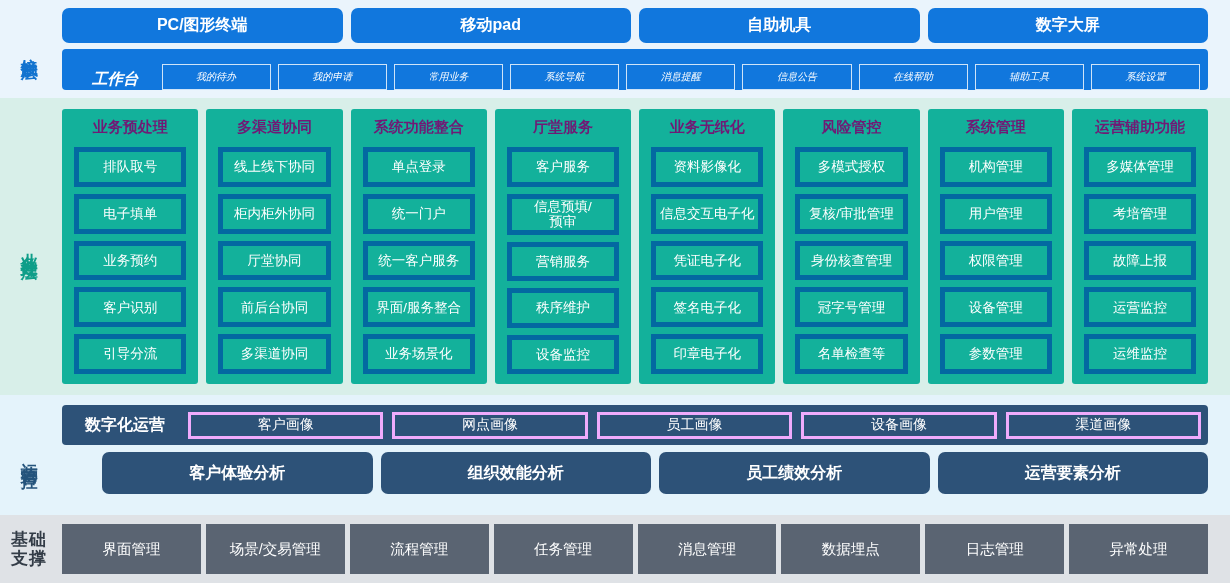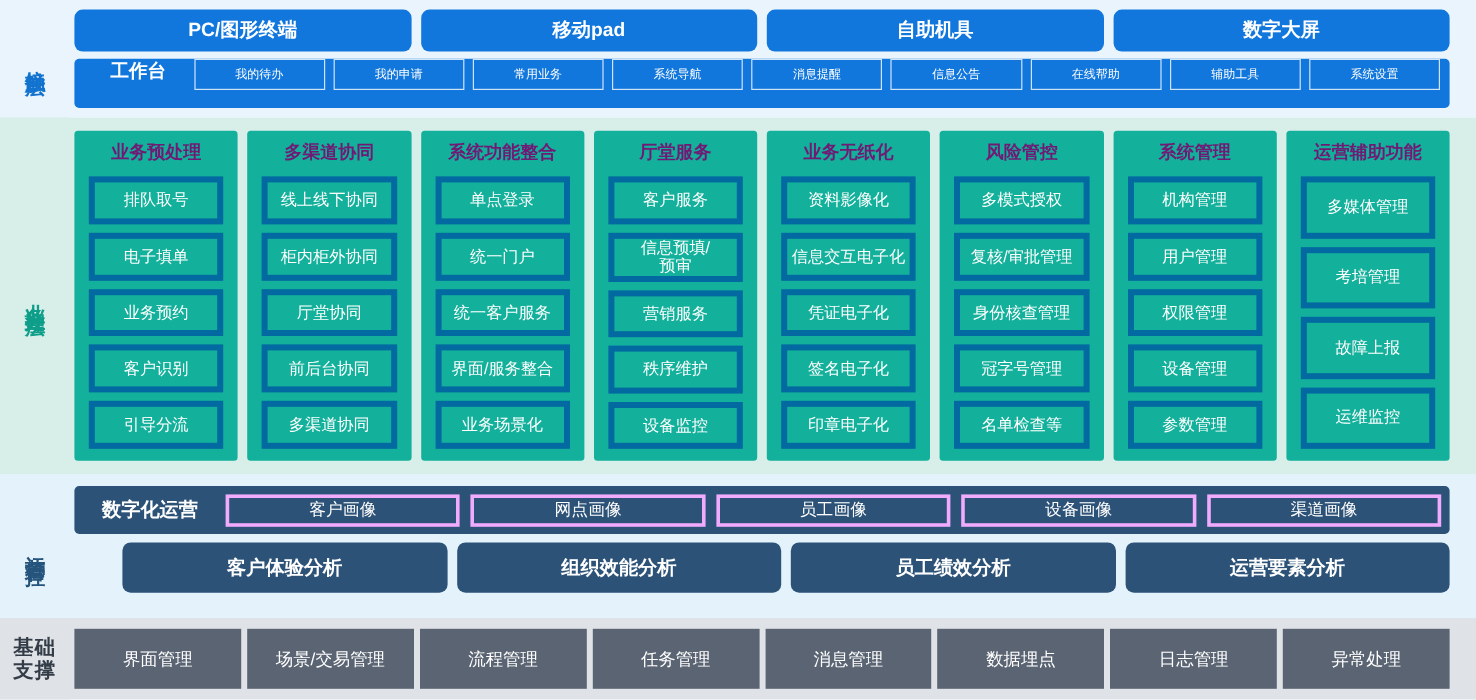--- a/index.html
+++ b/index.html
@@ -38,21 +38,21 @@
     padding: 8px 22px 8px 4px; gap: 6px;
   }
   .channel-row { display: flex; gap: 8px; height: 36px; }
   .channel-btn {
     flex: 1; background: #1177dd; border-radius: 7px;
     color: #ffffff; font-weight: bold; font-size: 16px;
     display: flex; align-items: center; justify-content: center;
   }
   .workbench-row {
     height: 42px; background: #1177dd; border-radius: 4px;
-    display: flex; align-items: flex-start; padding: 0 8px; gap: 7px;
+    display: flex; align-items: flex-end; padding: 0 8px; gap: 7px; font-style: italic;
   }
   .workbench-title {
     color: #ffffff; font-weight: bold; font-size: 15.5px;
     padding: 0 16px 0 22px; white-space: nowrap;
   }
   .wb-item {
     flex: 1; height: 26px; border: 1px solid #cfe4f8;
     color: #ffffff; font-size: 10px;
     display: flex; align-items: center; justify-content: center;
     white-space: nowrap;
@@ -224,20 +224,21 @@
         <div class="biz-item">权限管理</div>
         <div class="biz-item">设备管理</div>
         <div class="biz-item">参数管理</div>
       </div>
 
       <div class="biz-col">
         <div class="biz-col-title">运营辅助功能</div>
         <div class="biz-item">多媒体管理</div>
         <div class="biz-item">考培管理</div>
         <div class="biz-item">故障上报</div>
+        <div class="biz-item">运营监控</div>
         <div class="biz-item">运维监控</div>
       </div>
 
     </div>
   </div>
 
   <div class="band band-ops">
     <div class="band-label">
       <span class="vtext">运营管控</span>
     </div>

